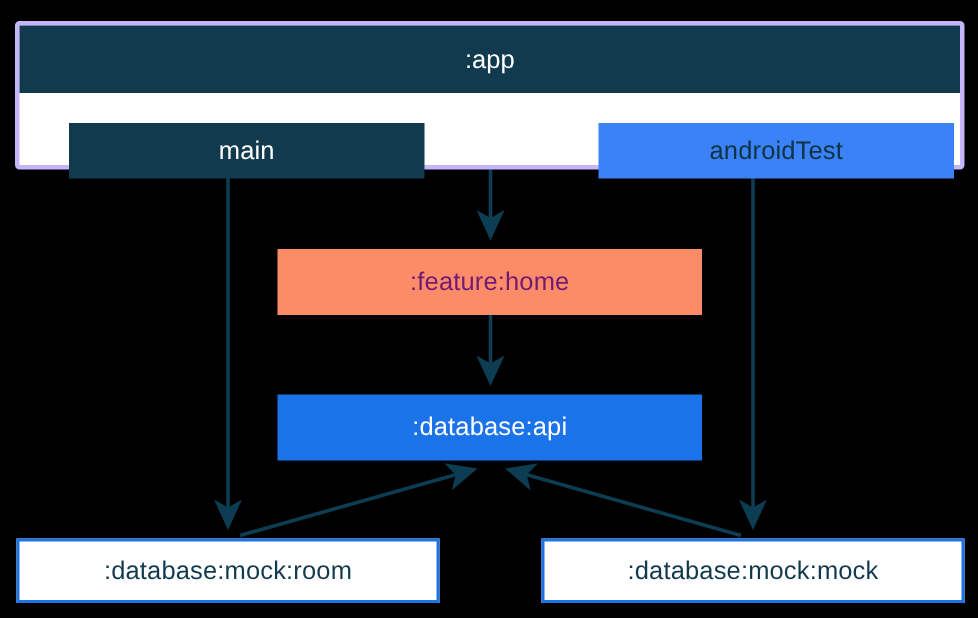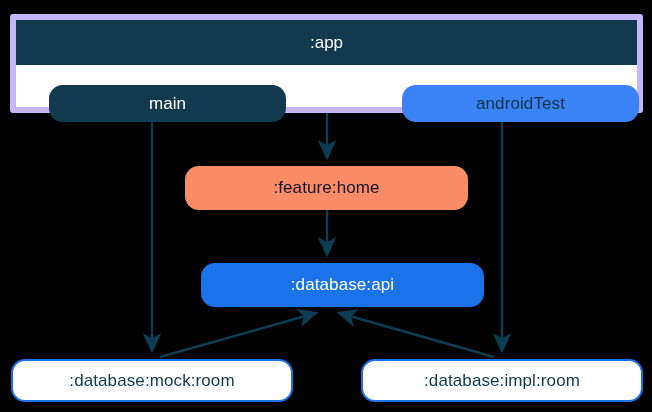--- a/index.html
+++ b/index.html
@@ -33,21 +33,21 @@
   }
 
   
   .subgraph {
     position: absolute;
     left: 10px;
     top: 14px;
     width: 633px;
     height: 99px;
     background: #ffffff;
-    border: 6px solid #c4b5fd;
+    border: 3px solid #c4b5fd;
     border-radius: 3px;
     box-sizing: border-box;
   }
   .subgraph-title {
     position: absolute;
     left: 0;
     top: 0;
     width: 100%;
     height: 45px;
     background: #123a4f;
@@ -55,21 +55,21 @@
     font-size: 17px;
     line-height: 45px;
     text-align: center;
     box-sizing: border-box;
   }
 
   
   .node {
     position: absolute;
     box-sizing: border-box;
-    border-radius: 14px;
+    border-radius: 0;
     display: flex;
     align-items: center;
     justify-content: center;
     font-size: 17px;
     letter-spacing: 0.1px;
     white-space: nowrap;
   }
 
   .node-main {
     left: 33px;
@@ -88,31 +88,30 @@
     background: #3b82f6;
     color: #0d3345;
   }
 
   .node-feature-home {
     left: 185px;
     top: 166px;
     width: 283px;
     height: 44px;
     background: #fc8c68;
-    color: #0f172a;
+    color: #701a75;
   }
 
   .node-database-api {
     left: 185px;
     top: 263px;
     width: 283px;
     height: 44px;
     background: #1a73e8;
     color: #ffffff;
-    margin-left: 16px;
   }
 
   .node-impl {
     top: 359px;
     width: 282px;
     height: 43px;
     background: #ffffff;
     color: #123a4f;
     border: 2px solid #1a73e8;
   }
@@ -151,15 +150,15 @@
 
     <div class="node node-androidtest">androidTest</div>
   </div>
 
   <div class="node node-feature-home">:feature:home</div>
 
   <div class="node node-database-api">:database:api</div>
 
   <div class="node node-impl node-impl-room">:database:mock:room</div>
 
-  <div class="node node-impl node-impl-mock">:database:impl:room</div>
+  <div class="node node-impl node-impl-mock">:database:mock:mock</div>
 
 </div>
 
 </body></html>

